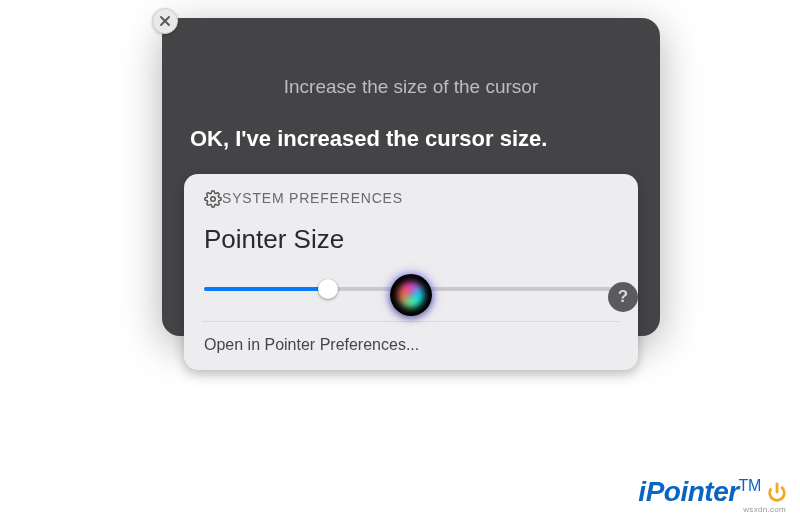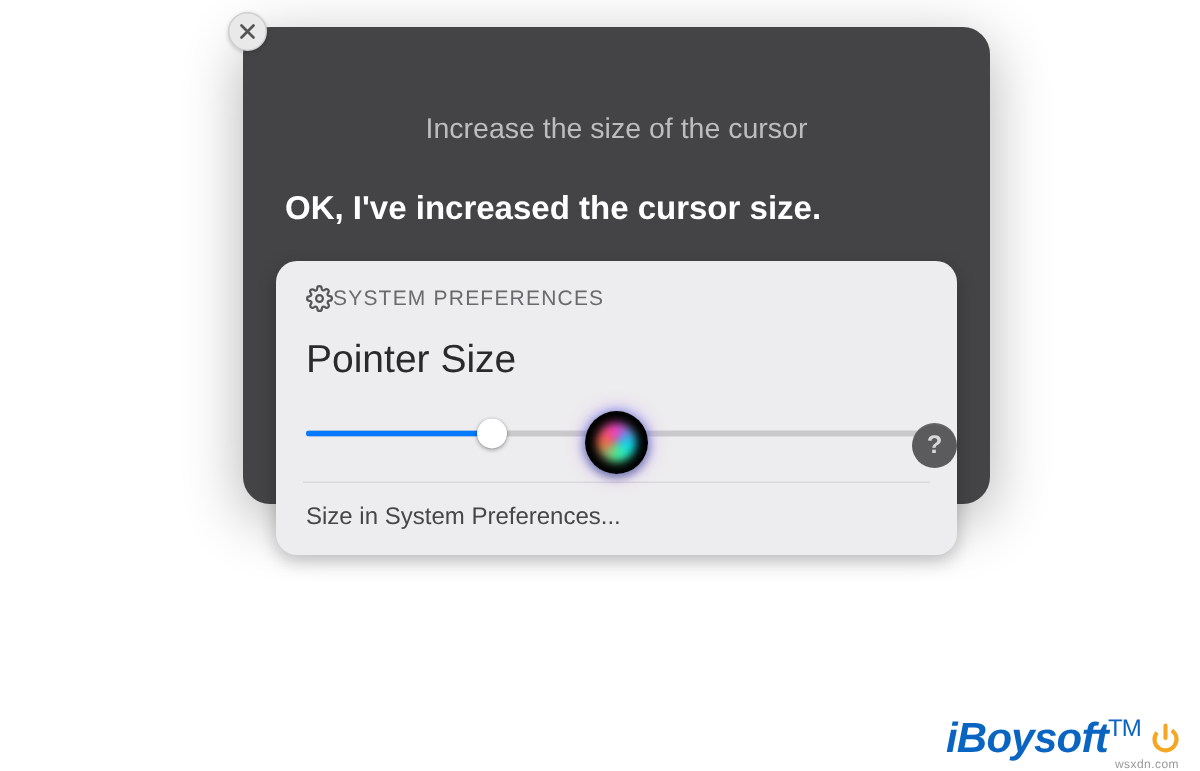--- a/index.html
+++ b/index.html
@@ -243,30 +243,30 @@
 
     <div class="slider-container">
       <div class="slider-track">
         <div class="slider-fill"></div>
       </div>
       <div class="slider-thumb"></div>
     </div>
 
     <hr class="pref-divider">
 
-    <div class="open-link">Size in System Preferences...</div>
+    <div class="open-link">Open in Pointer Preferences...</div>
   </div>
 
   <div class="siri-orb">
     <div class="siri-orb-inner"></div>
   </div>
 
   <div class="help-btn">?</div>
 </div>
 
 <div class="watermark">
-  <span class="i1">i</span><span class="rest">Boysoft</span><span class="tm">TM</span>
+  <span class="i1">i</span><span class="rest">Pointer</span><span class="tm">TM</span>
   <svg class="watermark-power" viewBox="0 0 24 24">
     <circle cx="12" cy="13" r="8" fill="none" stroke="#f5a623" stroke-width="3" stroke-dasharray="38 12" transform="rotate(-55 12 13)"></circle>
     <line x1="12" y1="3" x2="12" y2="12" stroke="#f5a623" stroke-width="3" stroke-linecap="round"></line>
   </svg>
 </div>
 <div class="subwatermark">wsxdn.com</div>
 
 </body></html>

